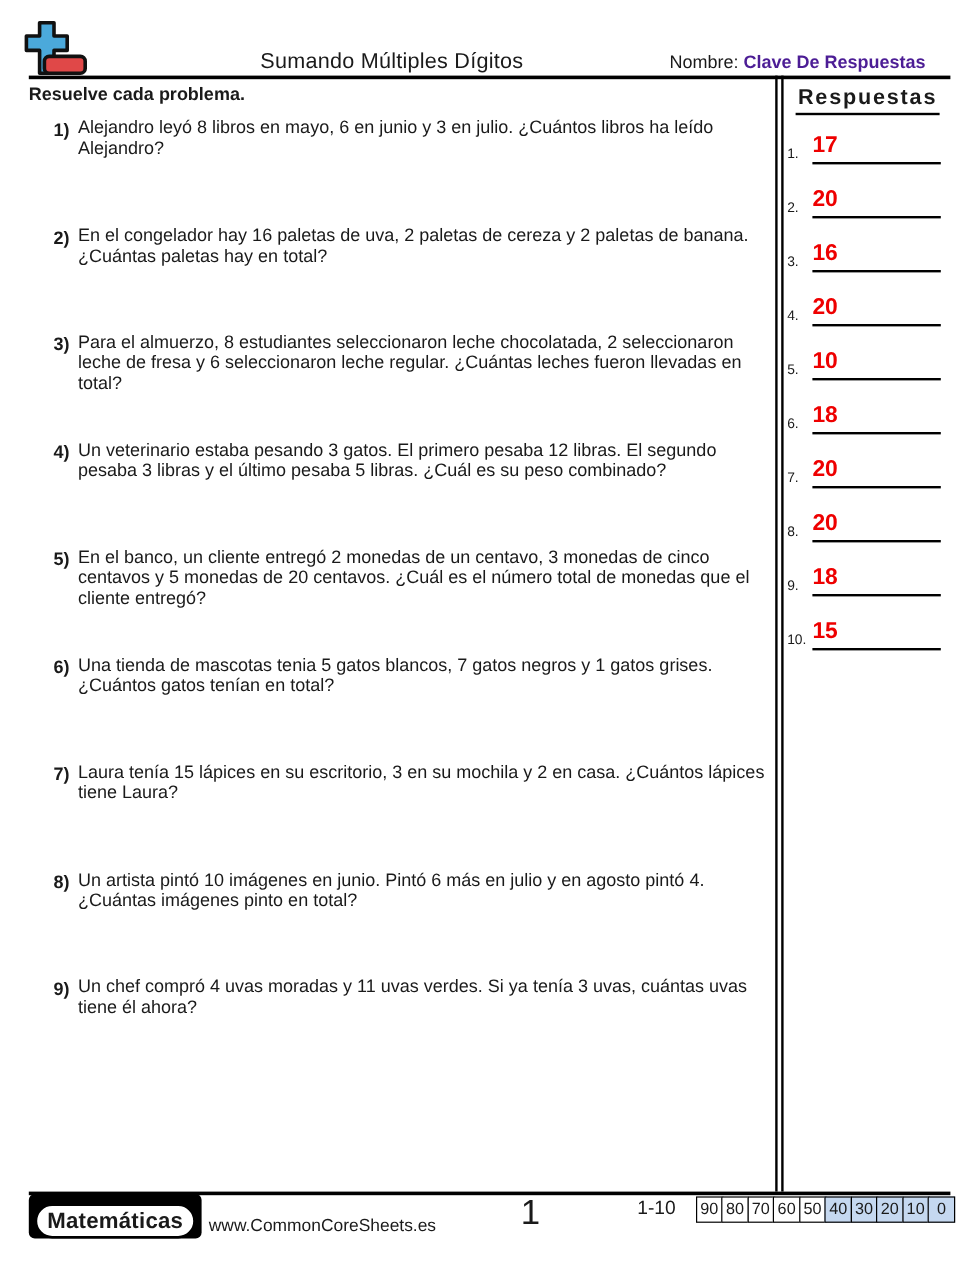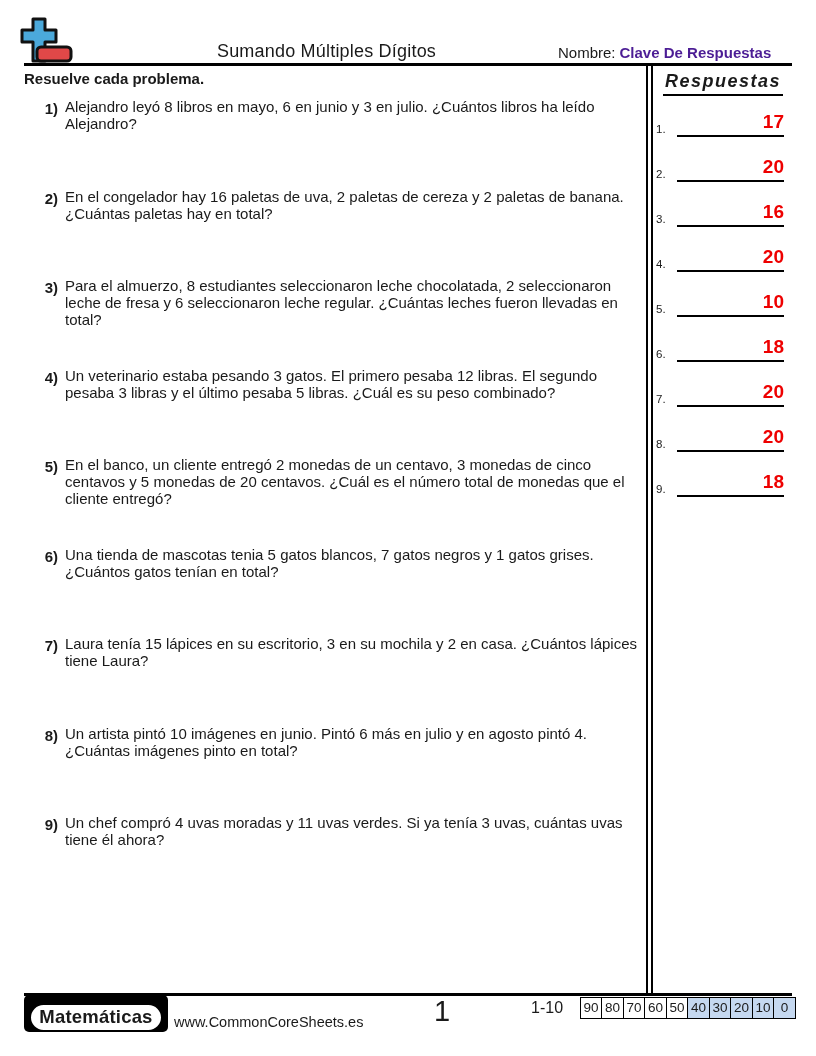--- a/index.html
+++ b/index.html
@@ -19,25 +19,25 @@
   .problems{position:absolute;left:24px;top:98px;width:622px;}
   .problem{display:flex;height:89.5px;align-items:flex-start;}
   .pnum{width:34px;flex:none;text-align:right;font-weight:bold;font-size:15px;line-height:21px;}
   .ptext{margin-left:7px;width:581px;font-size:15px;line-height:17px;}
 
   
   .column-divider{position:absolute;left:646px;top:63px;height:930px;width:2.5px;
                   border-left:2px solid #000;border-right:2px solid #000;}
   .answers-head{position:absolute;left:654px;top:71px;width:138px;text-align:center;}
   .answers-title{display:inline-block;font-size:18px;font-weight:bold;letter-spacing:1.5px;
-                 border-bottom:2.5px solid #000;padding:0 2px 2px 2px;font-style:italic;}
+                 border-bottom:2.5px solid #000;padding:0 2px 2px 2px;}
   .answer-rows{position:absolute;left:654px;top:92px;width:138px;}
   .arow{display:flex;align-items:flex-end;height:45px;padding-left:2px;}
   .anum{width:21px;flex:none;font-size:11.5px;padding-bottom:2px;}
-  .aval{flex:1;margin-right:8px;border-bottom:2px solid #000;text-align:right;
+  .aval{flex:1;margin-right:8px;border-bottom:2px solid #000;text-align:left;
         color:#ee0000;font-weight:bold;font-size:19px;line-height:1;padding-bottom:4px;}
 
   
   .footer-rule{position:absolute;left:24px;top:993px;width:768px;height:3px;background:#000;}
   .logo-badge{position:absolute;left:24px;top:995px;width:144px;height:37px;background:#000;
               border-radius:5px;display:flex;align-items:flex-end;justify-content:center;z-index:2;}
   .logo-pill{background:#fff;border:2.5px solid #000;border-radius:16px;padding:1px 8px 2px 8px;
              font-weight:bold;font-size:18.5px;letter-spacing:.2px;}
   .website{position:absolute;left:174px;top:1014px;font-size:14.5px;}
   .page-num{position:absolute;left:420px;top:995px;width:44px;text-align:center;font-size:29px;}
@@ -165,20 +165,24 @@
       <div class="arow">
         <div class="anum">8.</div>
         <div class="aval">20</div>
       </div>
 
       <div class="arow">
         <div class="anum">9.</div>
         <div class="aval">18</div>
       </div>
 
+      <div class="arow">
+        <div class="anum">10.</div>
+        <div class="aval">15</div>
+      </div>
     </div>
 
   <div class="footer-rule"></div>
 
   <div class="logo-badge">
     <span class="logo-pill">Matemáticas</span>
   </div>
 
   <div class="website">www.CommonCoreSheets.es</div>
 

